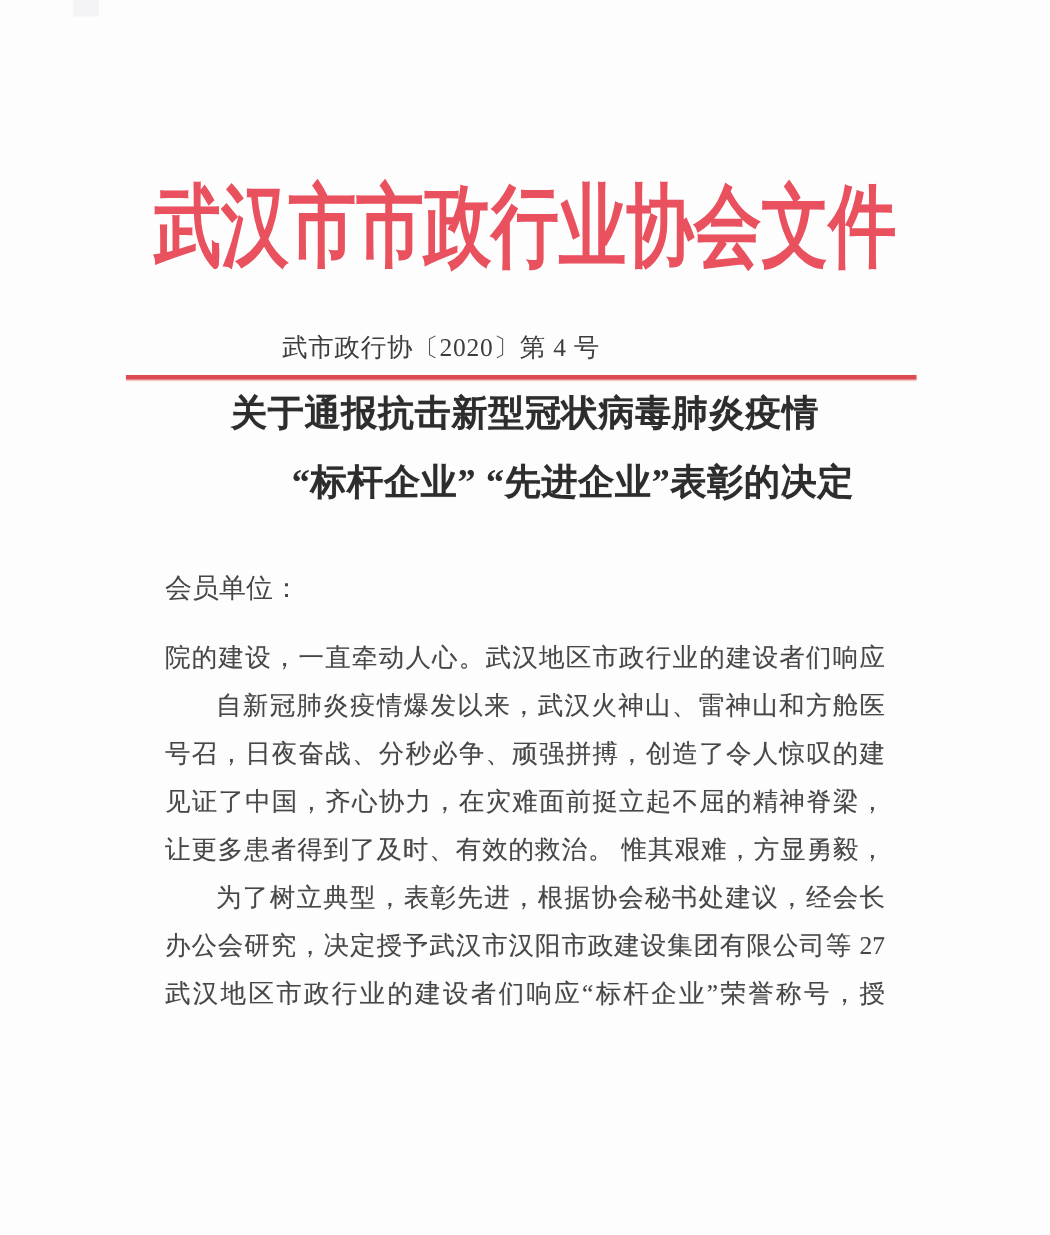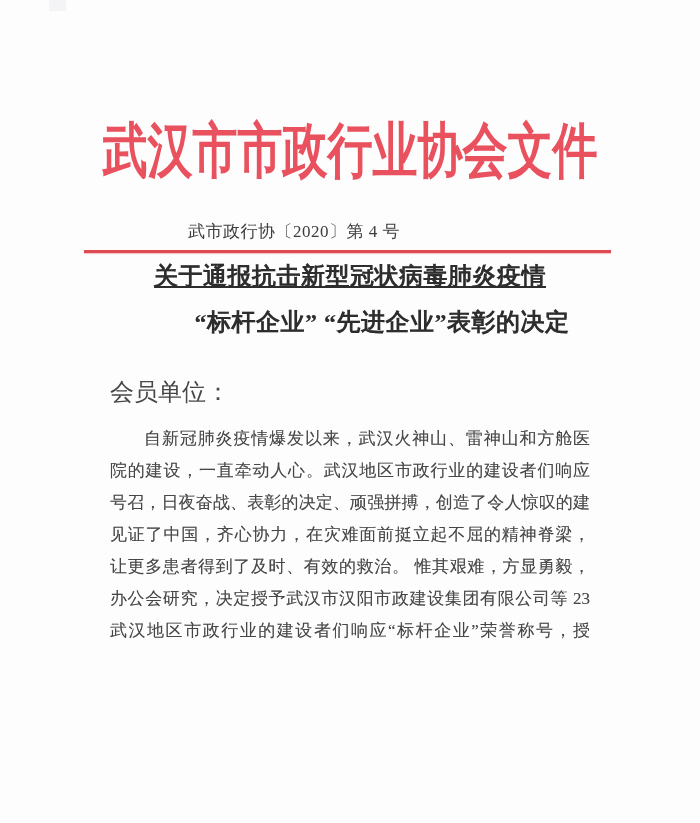--- a/index.html
+++ b/index.html
@@ -36,25 +36,25 @@
     box-shadow:0 1px 1px rgba(222,74,82,.35);
   }
   .title-line{
     position:absolute;left:0;width:700px;
     text-align:center;
     font-size:24px;font-weight:bold;line-height:30px;
     color:#2d2d2d;
     letter-spacing:.5px;
     text-shadow:0 0 .5px rgba(45,45,45,.4);
   }
-  .title-line-1{top:261px;text-decoration:underline;}
+  .title-line-1{top:261px;}
   .title-line-2{top:307px;margin-left:32px;}
   .salutation{
     position:absolute;top:380px;left:110px;
-    font-size:24px;line-height:24px;
+    font-size:18px;line-height:24px;
     color:#474747;
   }
   .doc-body{
     position:absolute;top:423px;left:110px;width:480px;
     font-size:17px;line-height:32px;
     color:#474747;
     text-shadow:0 0 .5px rgba(71,71,71,.35);
   }
   .ln{height:32px;}
   .ln.j{text-align:justify;text-align-last:justify;}
@@ -73,22 +73,23 @@
 
   <div class="red-line" style="background: rgb(222, 74, 82);"></div>
 
   <div class="title-line title-line-1" style="color: rgb(45, 45, 45);">关于通报抗击新型冠状病毒肺炎疫情</div>
 
   <div class="title-line title-line-2" style="color: rgb(45, 45, 45);">“标杆企业” “先进企业”表彰的决定</div>
 
   <div class="salutation">会员单位：</div>
 
   <div class="doc-body" style="color: rgb(71, 71, 71);">
+    <div class="ln j">院的建设，一直牵动人心。武汉地区市政行业的建设者们响应</div>
     <div class="ln indent j">自新冠肺炎疫情爆发以来，武汉火神山、雷神山和方舱医</div>
-    <div class="ln j">院的建设，一直牵动人心。武汉地区市政行业的建设者们响应</div>
-    <div class="ln j">号召，日夜奋战、表彰的决定、顽强拼搏，创造了令人惊叹的建</div>
+    <div class="ln j">号召，日夜奋战、分秒必争、顽强拼搏，创造了令人惊叹的建</div>
     <div class="ln j">见证了中国，齐心协力，在灾难面前挺立起不屈的精神脊梁，</div>
     <div class="ln j">让更多患者得到了及时、有效的救治。 惟其艰难，方显勇毅，</div>
-    <div class="ln j">办公会研究，决定授予武汉市汉阳市政建设集团有限公司等 23</div>
+    <div class="ln indent j">为了树立典型，表彰先进，根据协会秘书处建议，经会长</div>
+    <div class="ln j">办公会研究，决定授予武汉市汉阳市政建设集团有限公司等 27</div>
     <div class="ln j">武汉地区市政行业的建设者们响应“标杆企业”荣誉称号，授</div>
   </div>
 
 </div>
 
 </body></html>

